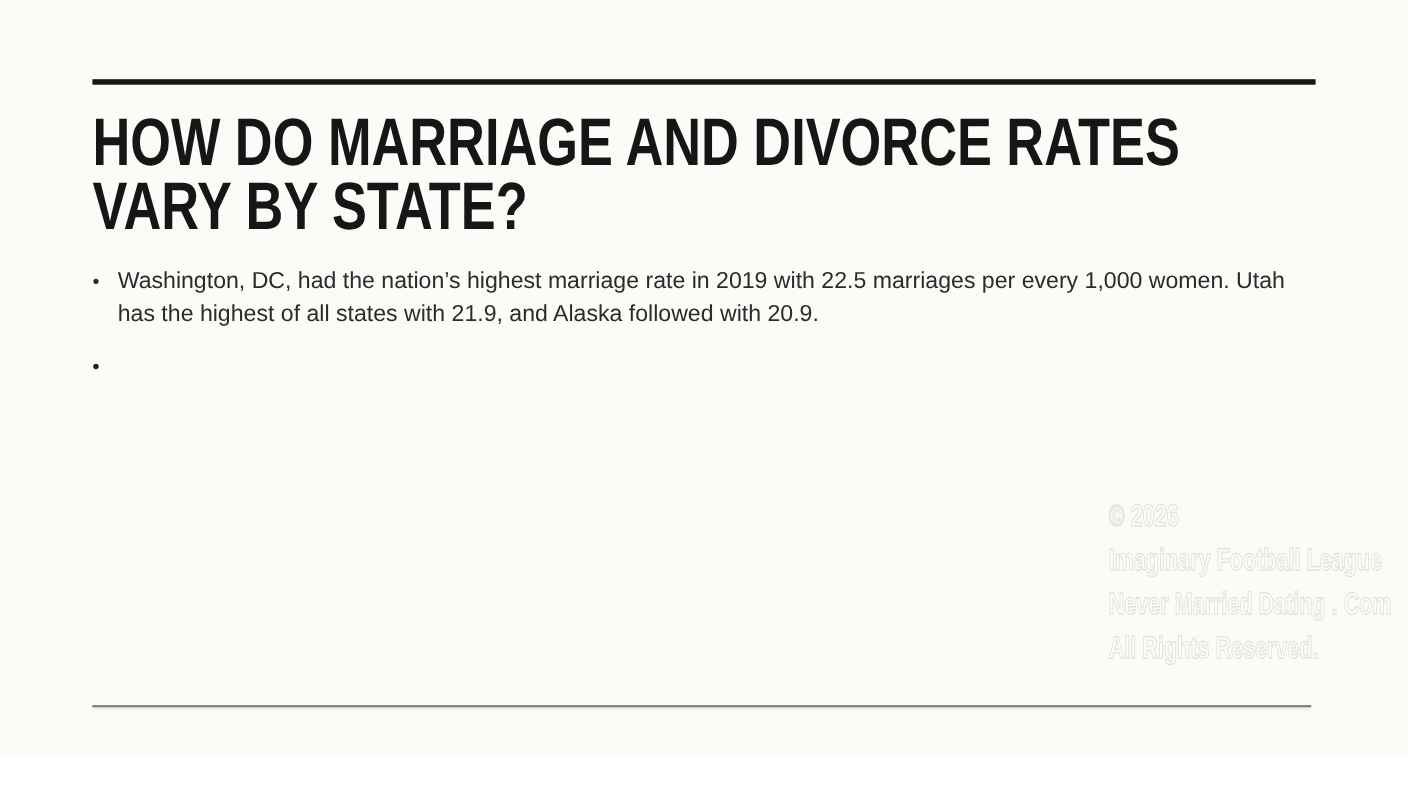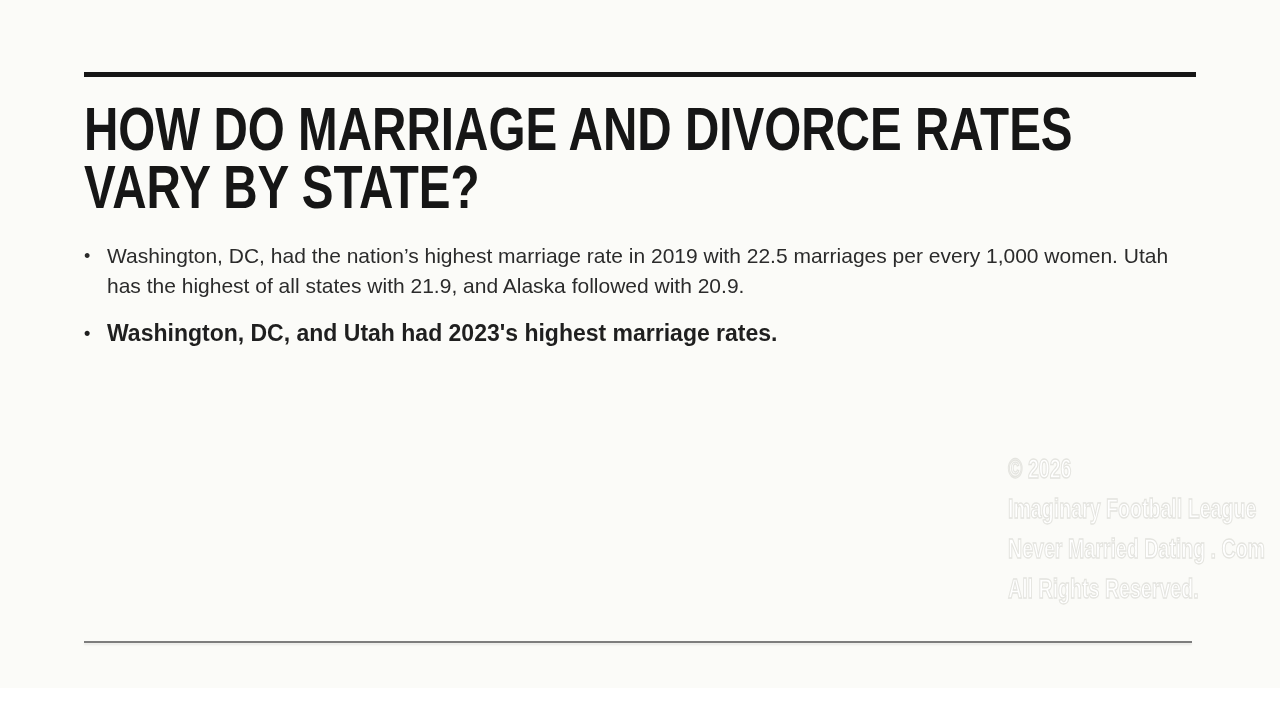--- a/index.html
+++ b/index.html
@@ -51,21 +51,20 @@
   </div>
 
   <div class="bullets">
   <div class="bullet">
     <span class="marker">•</span>
     <span class="btext">Washington, DC, had the nation’s highest marriage rate in 2019 with 22.5 marriages per every 1,000 women. Utah has the highest of all states with 21.9, and Alaska followed with 20.9.</span>
   </div>
 
   <div class="bullet bold">
     <span class="marker">•</span>
-    <span class="btext">Washington, DC, and Utah had 2023's highest marriage rates.</span>
   </div>
 </div>
 
   <div class="watermark">
       <div class="wm-line">© 2026</div>
       <div class="wm-line">Imaginary Football League</div>
       <div class="wm-line">Never Married Dating . Com</div>
       <div class="wm-line">All Rights Reserved.</div>
     </div>
 

